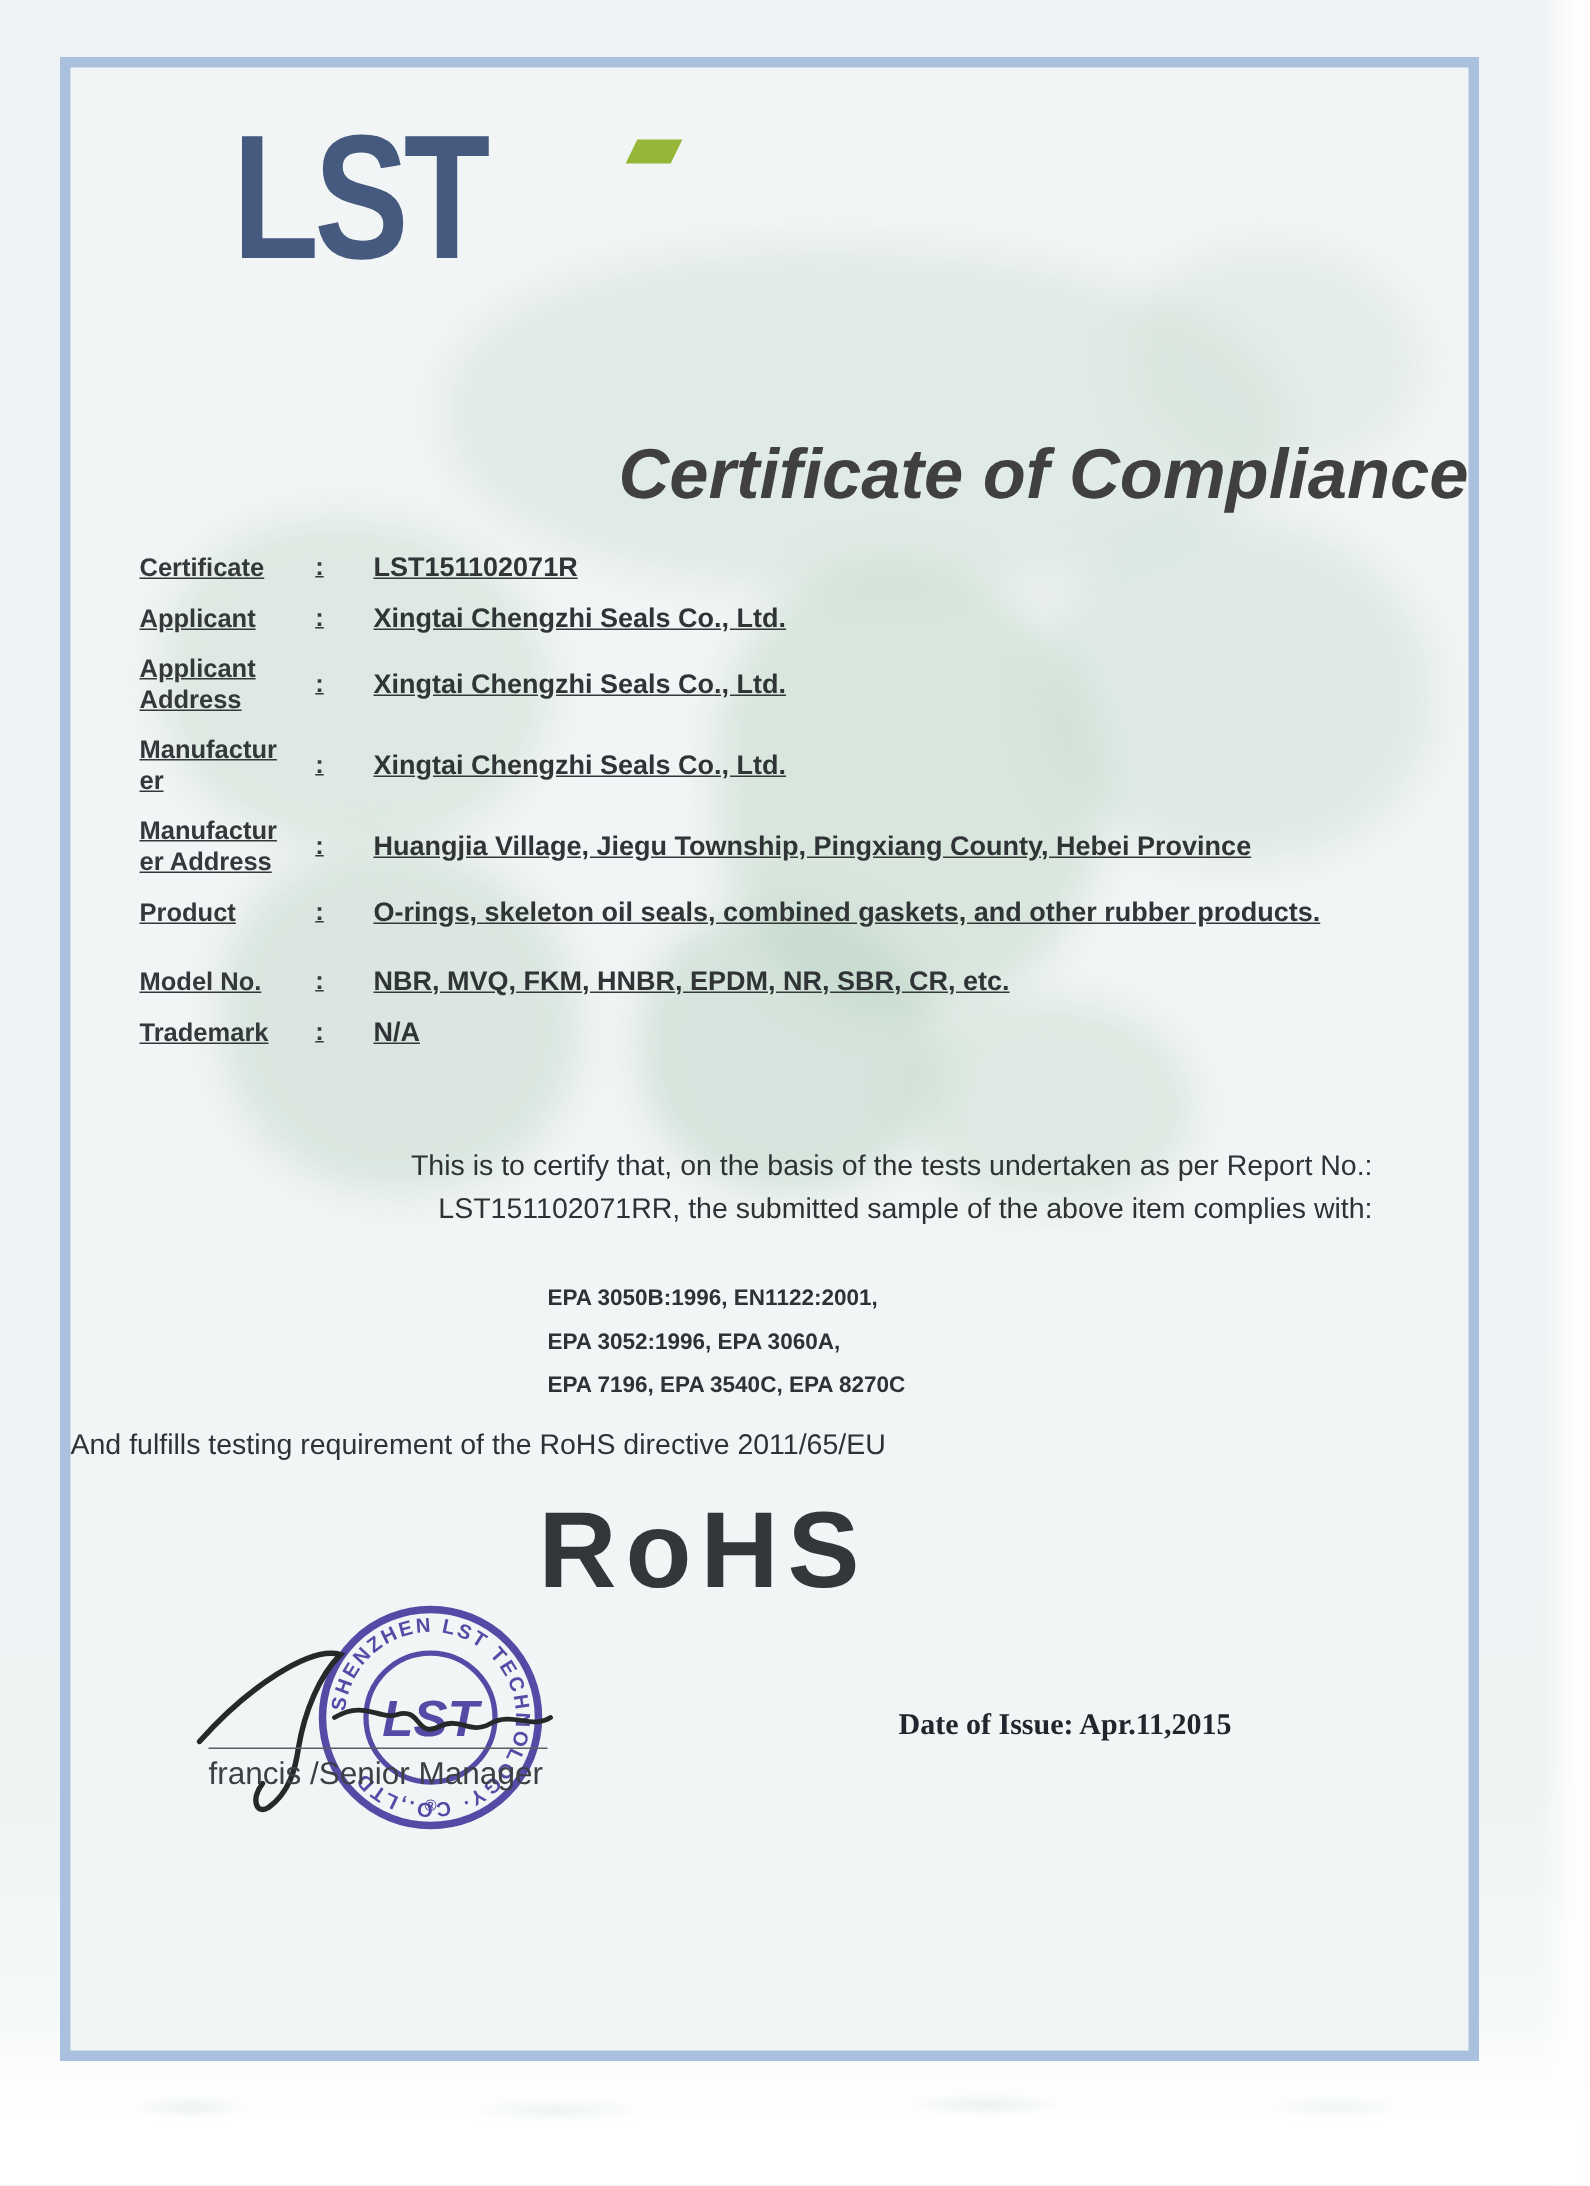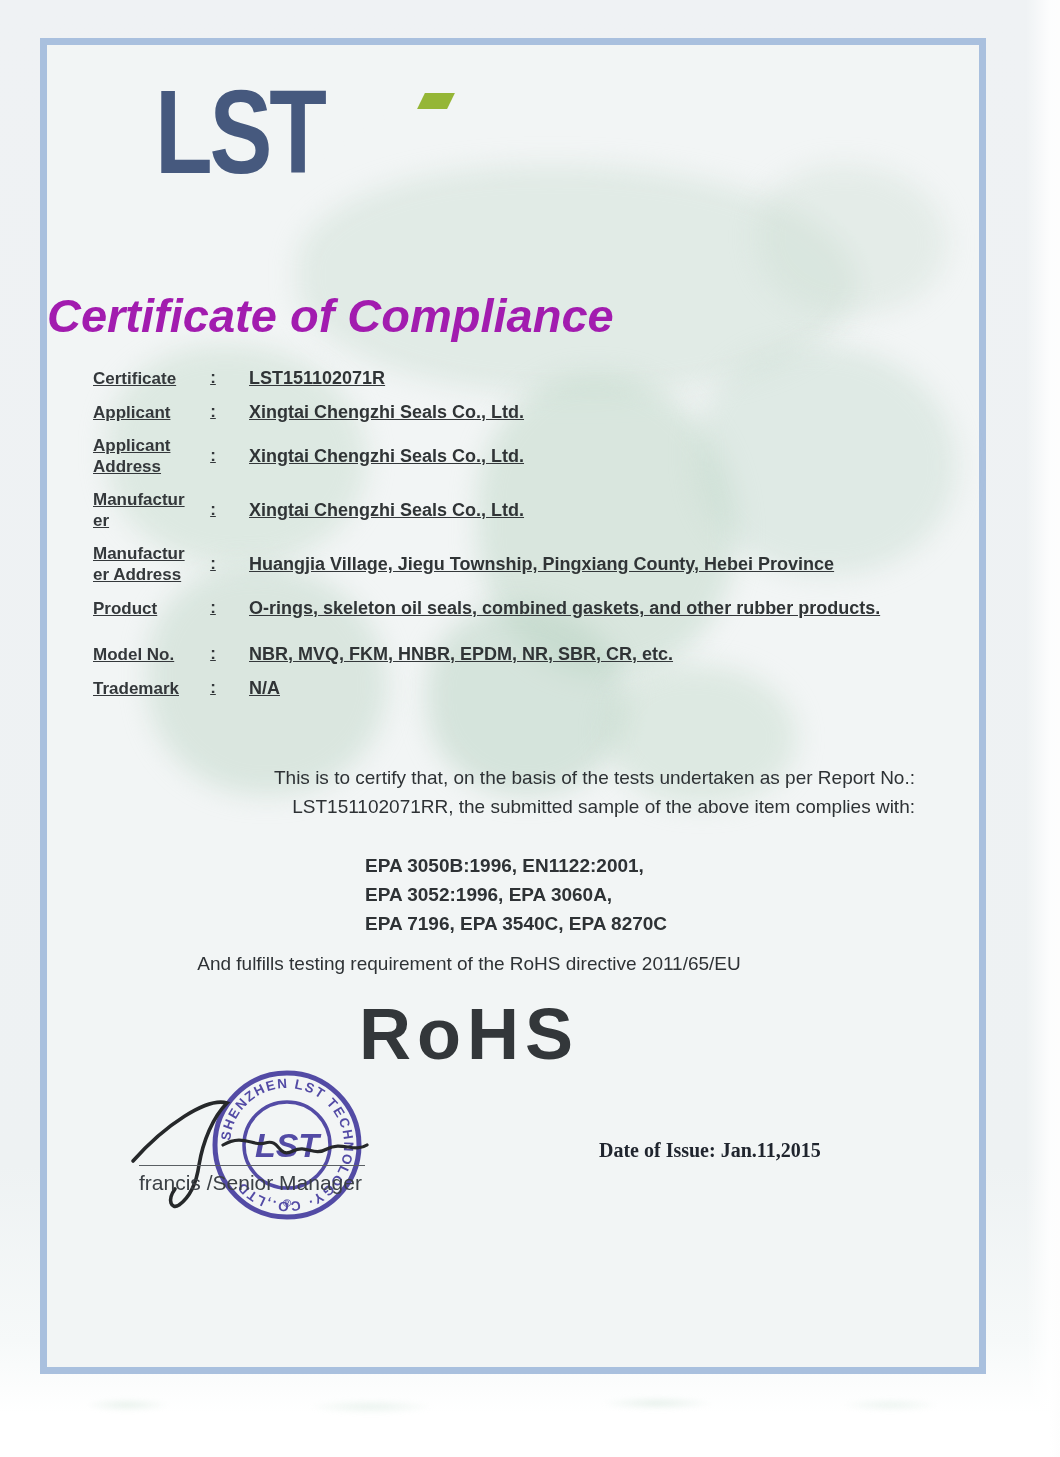--- a/index.html
+++ b/index.html
@@ -15,38 +15,38 @@
   .logo{position:absolute;left:108px;top:28px;width:300px;height:140px;}
   .logo-text{font-weight:bold;font-size:118px;line-height:118px;color:#46597e;
              letter-spacing:-4px;transform:scaleX(.80);transform-origin:0 0;white-space:nowrap;}
   .logo-green{position:absolute;left:266px;top:20px;width:30px;height:16px;background:#95b636;
               transform:skewX(-26deg);}
   .logo-slash{position:absolute;left:160px;top:62px;width:78px;height:4px;background:#f2f5f5;
               transform:rotate(-33deg);}
   .logo-slash2{position:absolute;left:118px;top:138px;width:34px;height:3px;background:#f2f5f5;
               transform:rotate(-38deg);}
   
-  .title{position:absolute;left:0;top:243px;width:100%;text-align:left;
-         font-size:47px;font-weight:bold;font-style:italic;color:#a21caf;letter-spacing:0px;}
+  .title{position:absolute;left:0;top:243px;width:100%;text-align:right;
+         font-size:47px;font-weight:bold;font-style:italic;color:#404040;letter-spacing:0px;}
   
   .fields{position:absolute;left:46px;top:322px;width:860px;}
   .frow{display:flex;align-items:center;margin-bottom:12px;color:#34383b;text-decoration:underline;}
   .flabel{width:96px;flex:0 0 96px;font-weight:bold;font-size:17px;line-height:21px;
           overflow-wrap:break-word;word-wrap:break-word;}
   .fcolon{width:48px;flex:0 0 48px;text-align:center;font-weight:bold;font-size:17px;}
   .fvalue{flex:1;font-weight:bold;font-size:18px;line-height:22px;padding-left:12px;color:#303436;}
   .frow.gap-lg{margin-bottom:24px;}
   .frow.gap-xl{margin-bottom:12px;}
   
   .certify{position:absolute;left:0;top:718px;width:100%;padding-right:64px;box-sizing:border-box;
            text-align:right;font-size:19px;line-height:29px;color:#2e3235;}
-  .standards{position:absolute;left:318px;top:806px;font-weight:bold;font-size:19px;
+  .standards{position:absolute;left:318px;top:806px;font-weight:bold;font-size:15px;
              line-height:29px;color:#2e3235;}
-  .fulfills{position:absolute;left:16px;top:908px;width:100%;padding-right:120px;box-sizing:border-box;
-            text-align:center;font-size:19px;color:#2e3235;}
+  .fulfills{position:absolute;left:0;top:908px;width:100%;padding-right:120px;box-sizing:border-box;
+            font-size:19px;color:#2e3235;}
   .rohs{position:absolute;left:-44px;top:948px;width:100%;text-align:center;
         font-size:72px;font-weight:bold;letter-spacing:6px;color:#33373a;}
   
   .stamp{position:absolute;left:162px;top:1022px;width:156px;height:156px;opacity:.93;
          mix-blend-mode:multiply;}
   .signature{position:absolute;left:80px;top:1038px;width:270px;height:140px;}
   .sig-line{position:absolute;left:92px;top:1120px;width:226px;height:0;border-top:1.5px solid #5a5f63;}
   .sig-name{position:absolute;left:92px;top:1126px;font-weight:normal;font-size:21px;color:#3b4045;}
   .date-issue{position:absolute;left:552px;top:1094px;font-family:"Liberation Serif",serif;
               font-weight:bold;font-size:20px;color:#20252e;}
@@ -153,17 +153,17 @@
     </svg>
 
     <svg class="signature" viewBox="0 0 270 140">
       <path d="M 6,78 C 38,42 80,14 100,20 C 86,34 76,58 72,82 C 70,96 66,112 52,122 C 44,127 40,117 48,106" fill="none" stroke="#26282a" stroke-width="3.6" stroke-linecap="round"></path>
       <path d="M 96,62 C 116,50 126,64 138,60 C 154,55 150,76 166,68 C 180,61 186,74 200,66 C 214,58 228,70 240,62" fill="none" stroke="#26282a" stroke-width="3.2" stroke-linecap="round"></path>
     </svg>
 
     <div class="sig-line"></div>
     <div class="sig-name">francis /Senior Manager</div>
 
-    <div class="date-issue">Date of Issue: Jan.11,2015</div>
+    <div class="date-issue">Date of Issue: Apr.11,2015</div>
   </div>
 
   <div class="ghost-band"></div>
 </div>
 
 </body></html>

